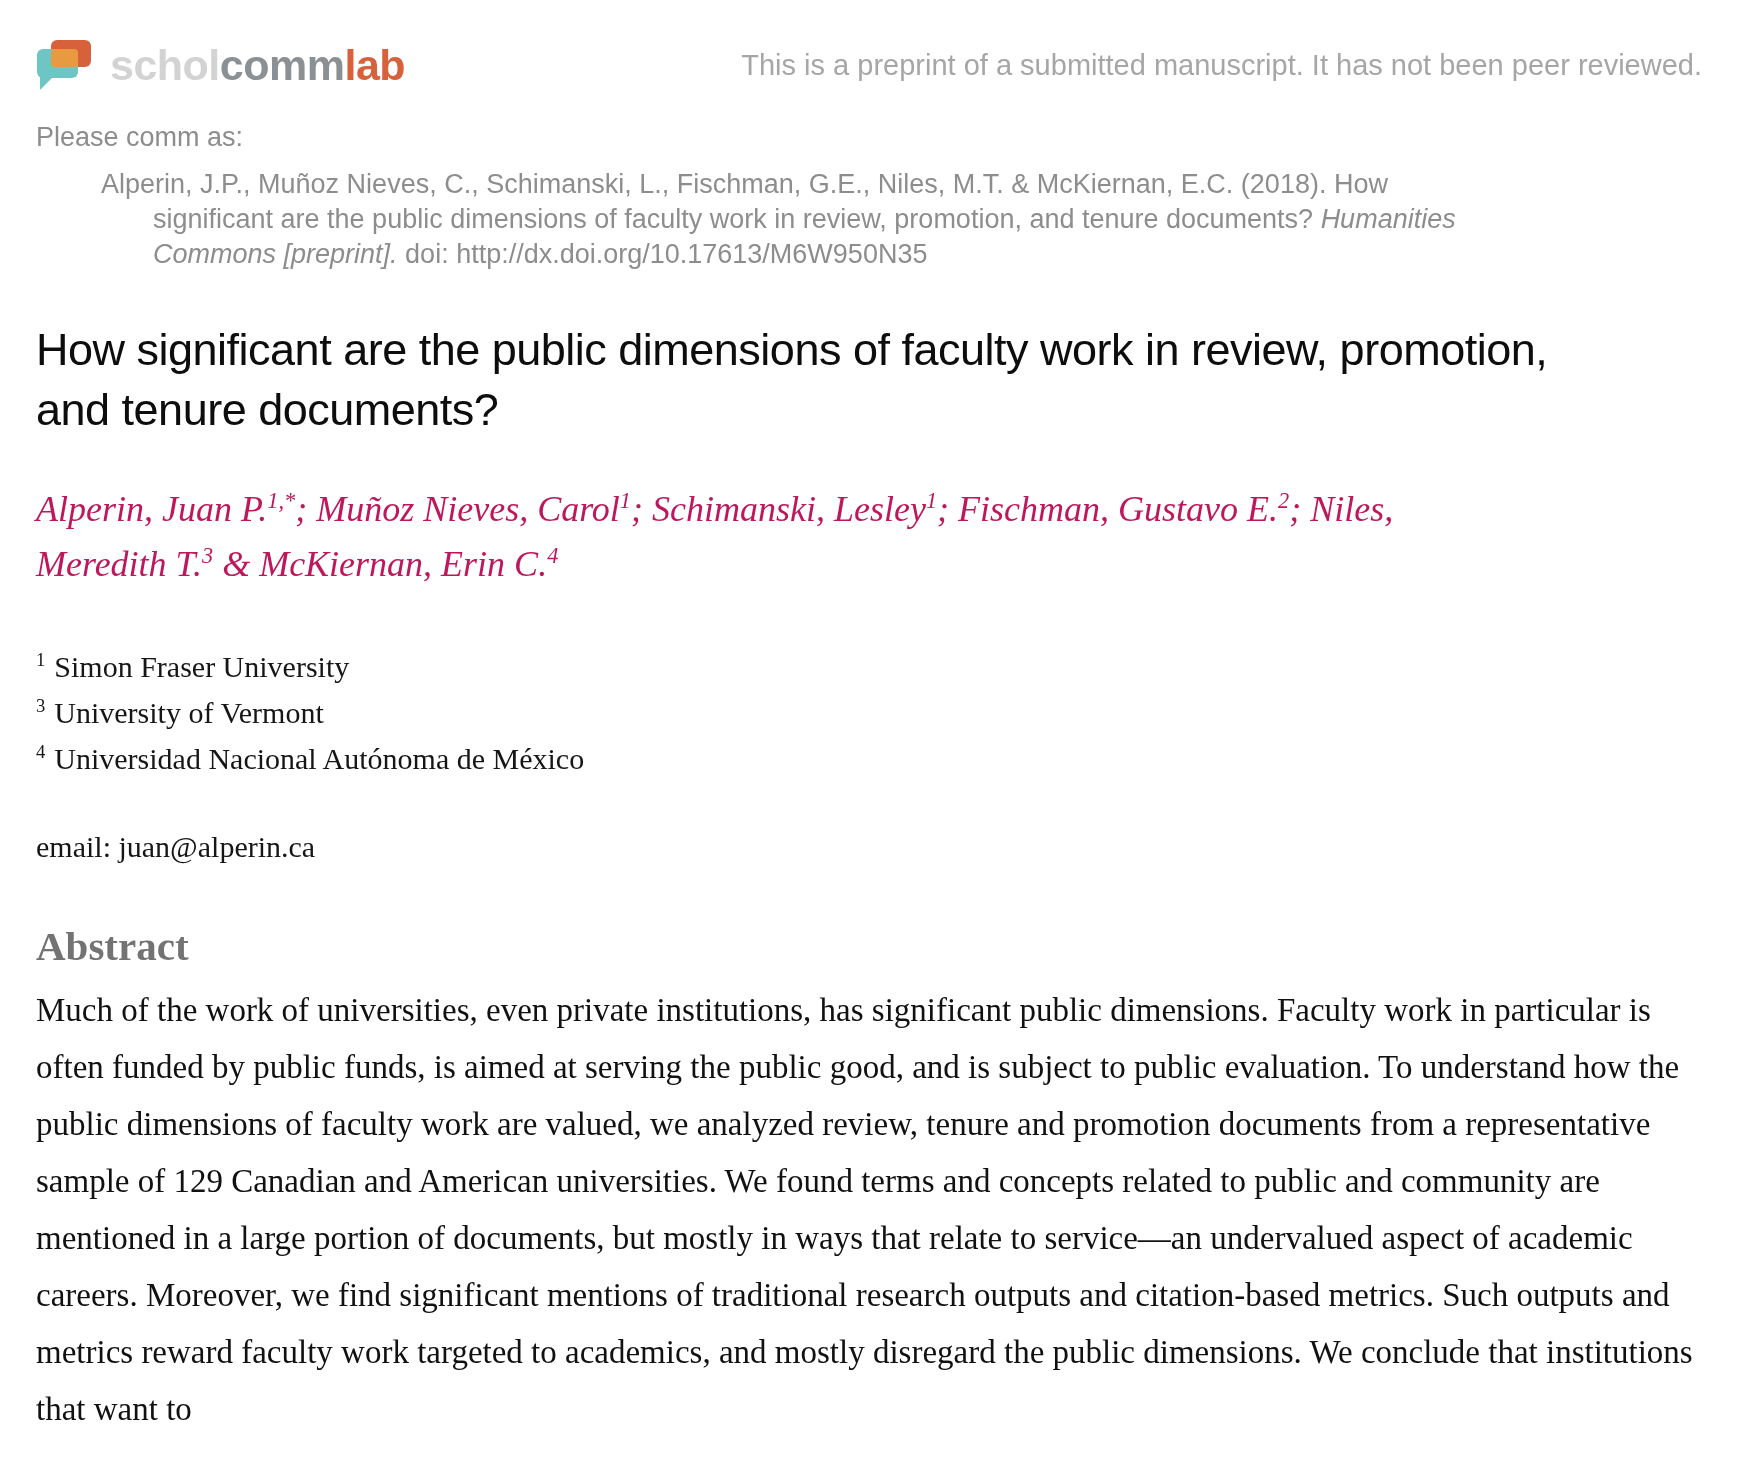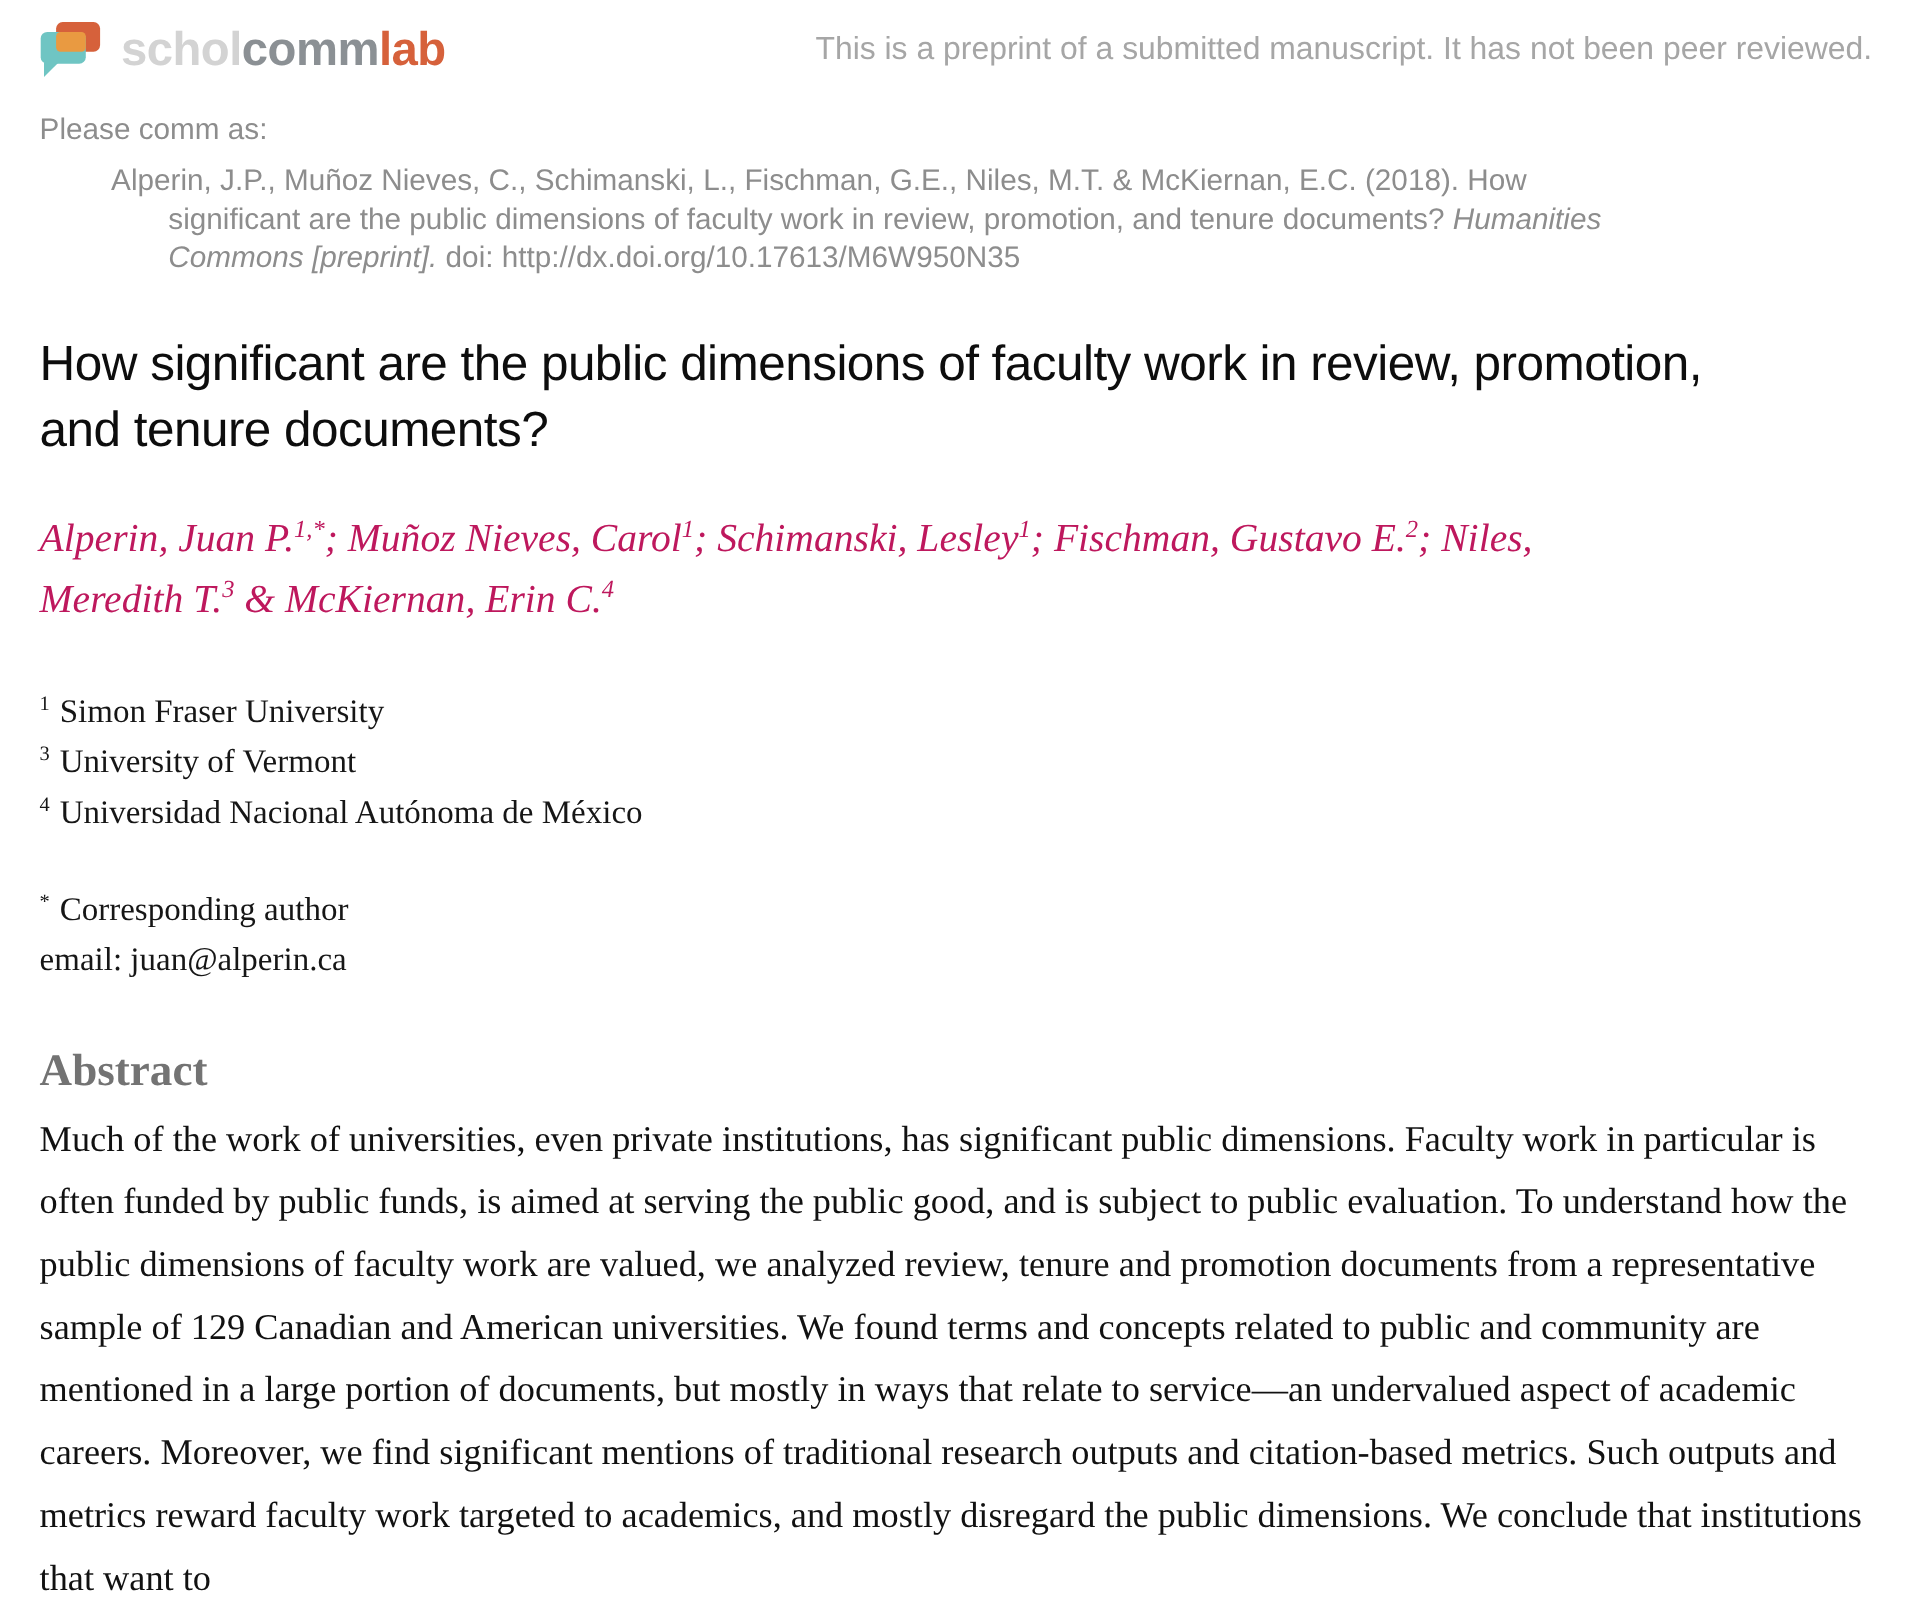--- a/index.html
+++ b/index.html
@@ -3,21 +3,21 @@
 <meta charset="utf-8">
 <style>
   * { box-sizing: border-box; }
   html, body { margin: 0; padding: 0; }
   body {
     width: 1752px; height: 1472px; overflow: hidden;
     background: #ffffff;
     font-family: "Liberation Serif", "DejaVu Serif", serif;
     color: #141414;
   }
-  .page { width: 100%; height: 100%; padding: 16px 50px 0 36px; }
+  .page { width: 100%; height: 100%; padding: 36px 50px 0 36px; }
 
   
   .header { display: flex; justify-content: space-between; align-items: flex-start; }
   .logo { display: flex; align-items: flex-start; gap: 16px; }
   .logo-icon { position: relative; width: 58px; height: 58px; display: inline-block; }
   .bubble-back   { position: absolute; left: 15px; top: 4px;  width: 40px; height: 27px; background: #d6613b; border-radius: 6px; }
   .bubble-front  { position: absolute; left: 1px;  top: 13px; width: 41px; height: 29px; background: #6fc5c3; border-radius: 6px; }
   .bubble-overlap{ position: absolute; left: 15px; top: 13px; width: 27px; height: 18px; background: #e99a41; border-radius: 4px; }
   .bubble-tail   { position: absolute; left: 4px;  top: 41px; width: 0; height: 0;
                    border-top: 13px solid #6fc5c3; border-right: 13px solid transparent; }
@@ -100,20 +100,19 @@
 
   <p class="authors">Alperin, Juan P.<sup>1,*</sup>; Muñoz Nieves, Carol<sup>1</sup>; Schimanski, Lesley<sup>1</sup>; Fischman, Gustavo E.<sup>2</sup>; Niles, Meredith T.<sup>3</sup> &amp; McKiernan, Erin C.<sup>4</sup></p>
 
   <ul class="affiliations">
     <li><sup>1</sup><span class="aff-name">Simon Fraser University</span></li>
     <li><sup>3</sup><span class="aff-name">University of Vermont</span></li>
     <li><sup>4</sup><span class="aff-name">Universidad Nacional Autónoma de México</span></li>
   </ul>
 
   <div class="corresponding">
-    <div><sup>*</sup><span class="aff-name">Corresponding author</span></div>
     <div>email: juan@alperin.ca</div>
   </div>
 
   <h2 class="abstract-heading">Abstract</h2>
   <p class="abstract-text">Much of the work of universities, even private institutions, has significant public dimensions. Faculty work in particular is often funded by public funds, is aimed at serving the public good, and is subject to public evaluation. To understand how the public dimensions of faculty work are valued, we analyzed review, tenure and promotion documents from a representative sample of 129 Canadian and American universities. We found terms and concepts related to public and community are mentioned in a large portion of documents, but mostly in ways that relate to service—an undervalued aspect of academic careers. Moreover, we find significant mentions of traditional research outputs and citation-based metrics. Such outputs and metrics reward faculty work targeted to academics, and mostly disregard the public dimensions. We conclude that institutions that want to</p>
 
 </div>
 
 </body></html>

